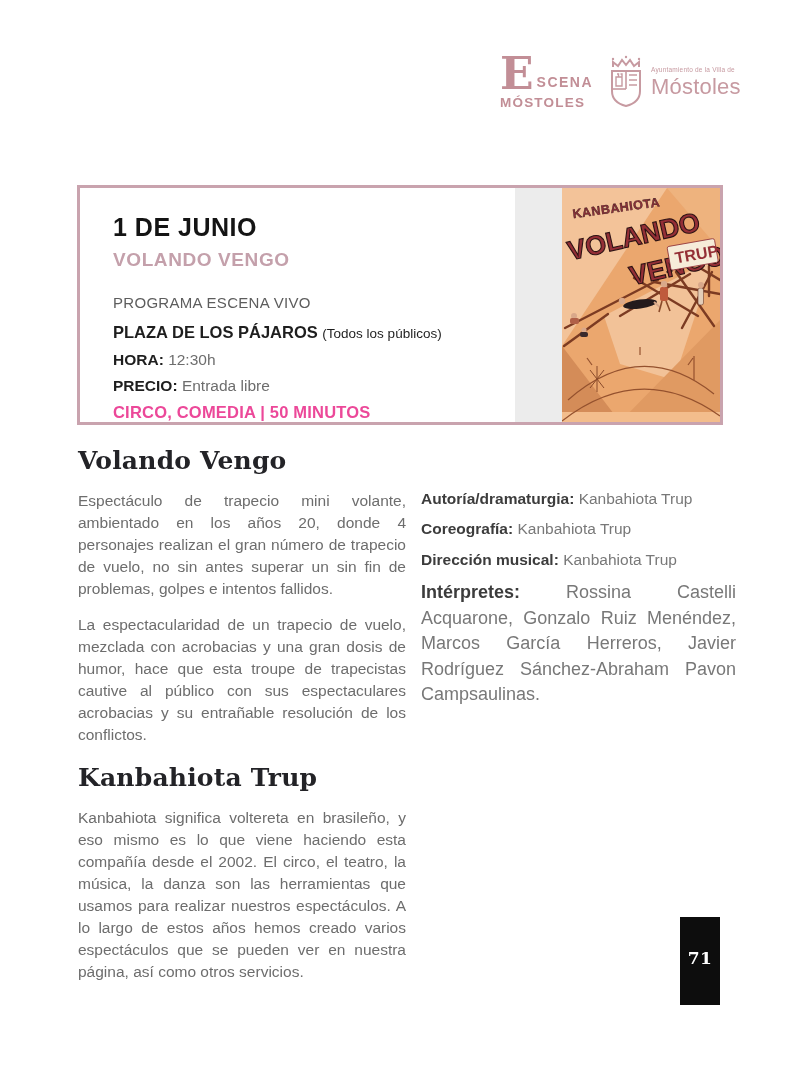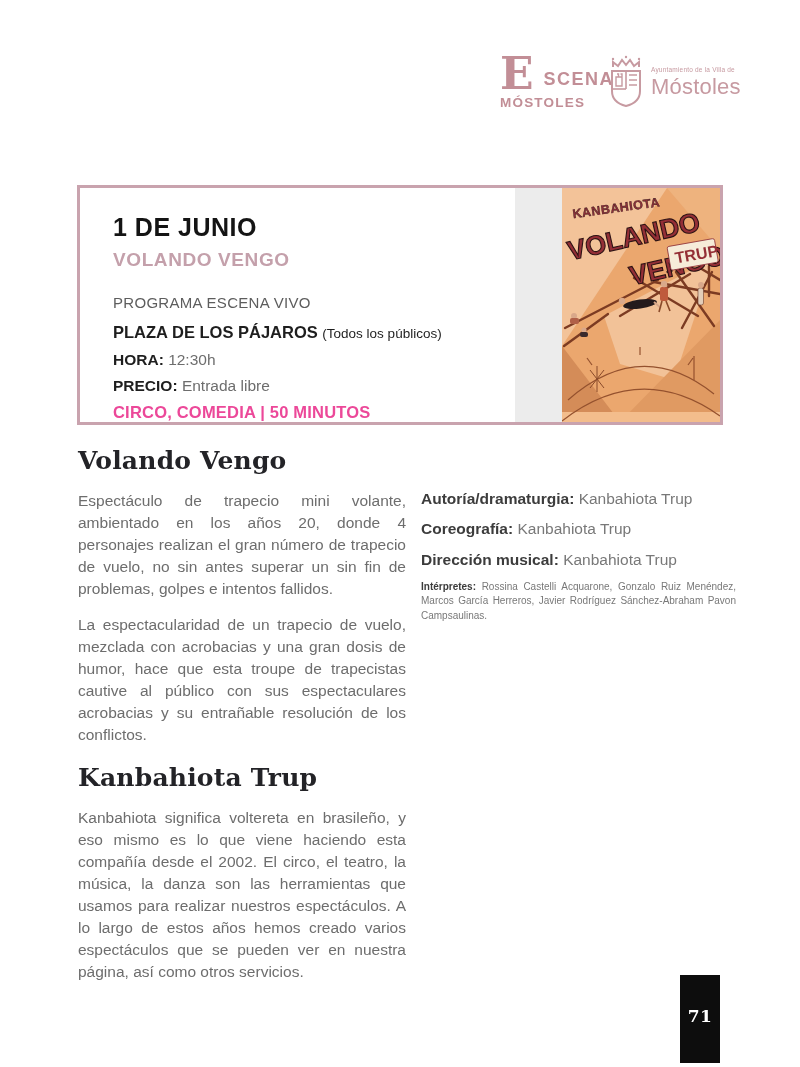--- a/index.html
+++ b/index.html
@@ -9,21 +9,21 @@
     font-family:"Liberation Sans", sans-serif;
   }
 
   
   .logos { position:absolute; top:50px; left:500px; width:245px; height:66px;
            display:flex; align-items:center; gap:16px; }
   .escena-logo { color:#c28e96; width:92px; }
   .escena-top { display:flex; align-items:flex-end; }
   .escena-e { font-family:"DejaVu Serif", serif; font-weight:900; font-size:44px;
               line-height:0.82; letter-spacing:0; }
-  .escena-scena { font-size:18px; font-weight:700; letter-spacing:1.5px; margin-left:10px;
+  .escena-scena { font-size:14px; font-weight:700; letter-spacing:1.5px; margin-left:3px;
                   padding-bottom:2px; }
   .escena-mostoles { font-size:13.5px; font-weight:700; letter-spacing:1.2px; margin-top:3px; }
   .city-logo { display:flex; align-items:center; gap:7px; color:#c79aa1; }
   .city-text .tiny { font-size:6.5px; letter-spacing:0.2px; margin-bottom:1px; }
   .city-text .big  { font-size:22px; font-weight:500; letter-spacing:0.2px; }
 
   
   .event-card { position:absolute; left:77px; top:185px; width:646px; height:240px;
                 border:3px solid #c9a3ae; background:#ffffff; display:flex; }
   .card-left { flex:1; padding:25px 2px 0 33px; }
@@ -42,25 +42,25 @@
   
   .left-col  { position:absolute; left:78px;  top:446px; width:328px; }
   .right-col { position:absolute; left:421px; top:489px; width:315px; }
   h2.serif { font-family:"DejaVu Serif", serif; font-weight:700; font-size:25px;
              color:#232327; letter-spacing:0.2px; }
   .left-col h2 { margin:0 0 15px 0; }
   .left-col h2.second { margin-top:17px; }
   .para { font-size:15.5px; line-height:1.42; color:#6d6d6d; text-align:justify; margin-bottom:14px; }
   .credit-line { font-size:15.5px; color:#787878; margin-bottom:9.5px; line-height:1.35; }
   .credit-line .lbl { font-weight:700; color:#3c3c3c; }
-  .credit-block { font-size:10px; line-height:1.42; color:#787878; text-align:justify; margin-top:5px; }
+  .credit-block { font-size:18px; line-height:1.42; color:#787878; text-align:justify; margin-top:5px; }
   .credit-block .lbl { font-weight:700; color:#3c3c3c; }
 
   
-  .pagebox { position:absolute; left:680px; top:975px; width:40px; height:88px;
+  .pagebox { position:absolute; left:680px; top:917px; width:40px; height:88px;
              background:#0d0d0d; color:#ffffff; text-align:center;
              font-family:"DejaVu Serif", serif; font-weight:700; font-size:17px;
              padding-top:31px; letter-spacing:0.5px; }
 </style>
 </head>
 <body>
 
 <div class="logos">
   <div class="escena-logo">
     <div class="escena-top">

